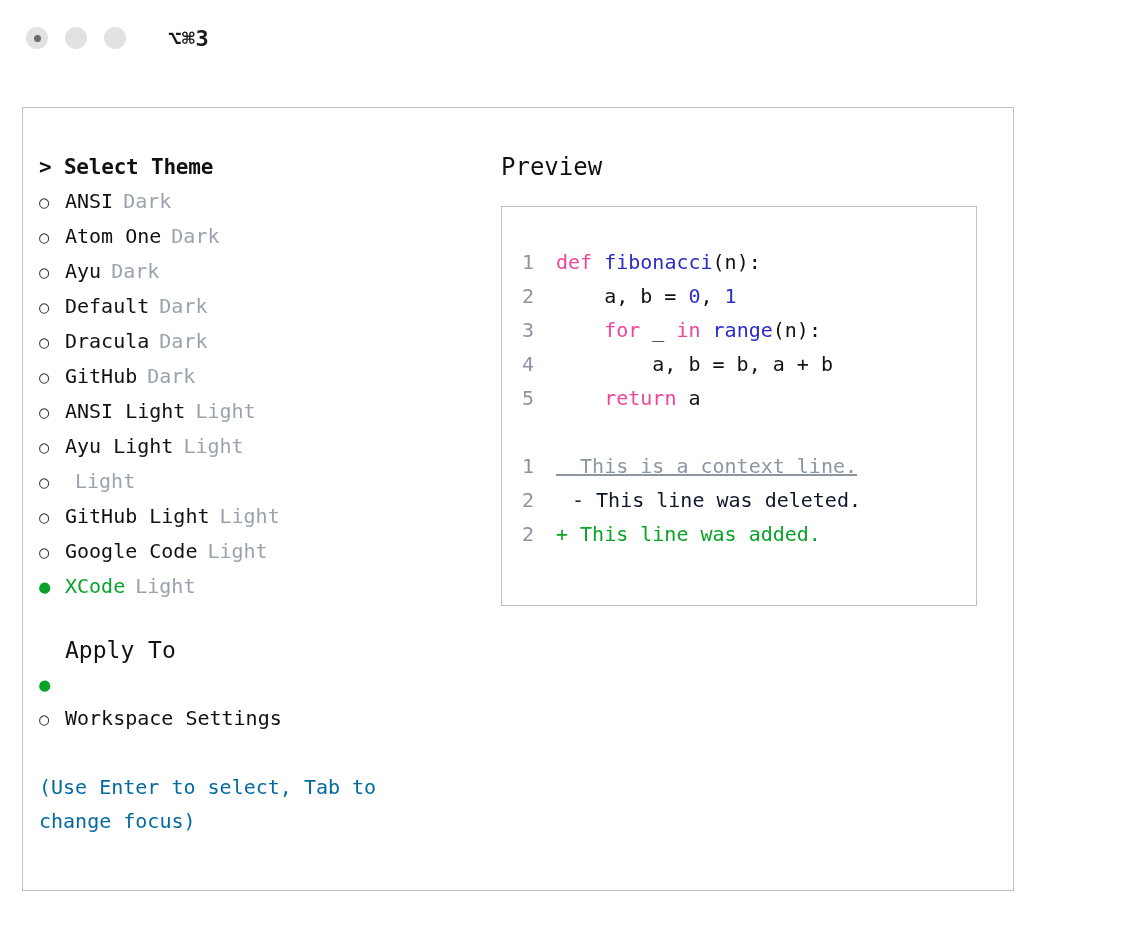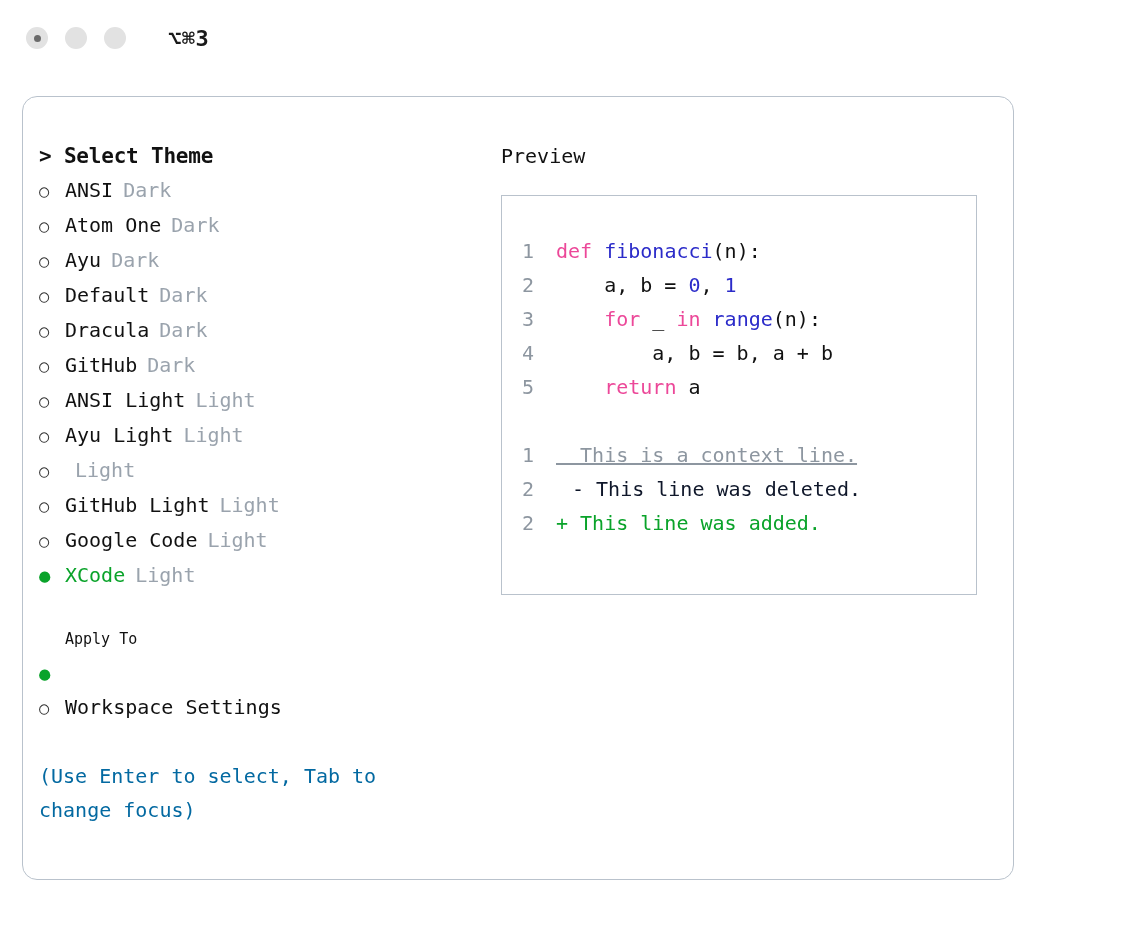--- a/index.html
+++ b/index.html
@@ -52,25 +52,25 @@
   .shortcut {
     margin-left: 42px;
     font-size: 22px;
     font-weight: bold;
     color: #1a1a1a;
     letter-spacing: 0.5px;
   }
   .panel {
     position: absolute;
     left: 22px;
-    top: 96px;
+    top: 107px;
     width: 992px;
     height: 784px;
     border: 1px solid #b9c2cc;
-    border-radius: 15px;
+    border-radius: 0;
     box-sizing: border-box;
   }
   .cols {
     display: flex;
     padding: 42px 0 0 16px;
   }
   .left-col {
     width: 446px;
     flex: none;
   }
@@ -117,34 +117,34 @@
     margin-left: 10px;
     text-align: right;
   }
   .opt-row.selected .opt-kind {
     color: #9aa3ad;
   }
   .apply-section {
     margin-top: 30px;
   }
   .apply-title {
-    font-size: 15px;
+    font-size: 23px;
     color: #111111;
     padding-left: 26px;
     line-height: 34px;
   }
   .hint {
     margin-top: 34px;
     font-size: 20px;
     color: #0369a1;
     line-height: 34px;
     max-width: 420px;
   }
   .preview-title {
-    font-size: 20px;
+    font-size: 24px;
     color: #111111;
     font-weight: normal;
     line-height: 34px;
     letter-spacing: 0px;
   }
   .preview-box {
     margin-top: 22px;
     width: 476px;
     height: 400px;
     border: 1px solid #b9c2cc;

